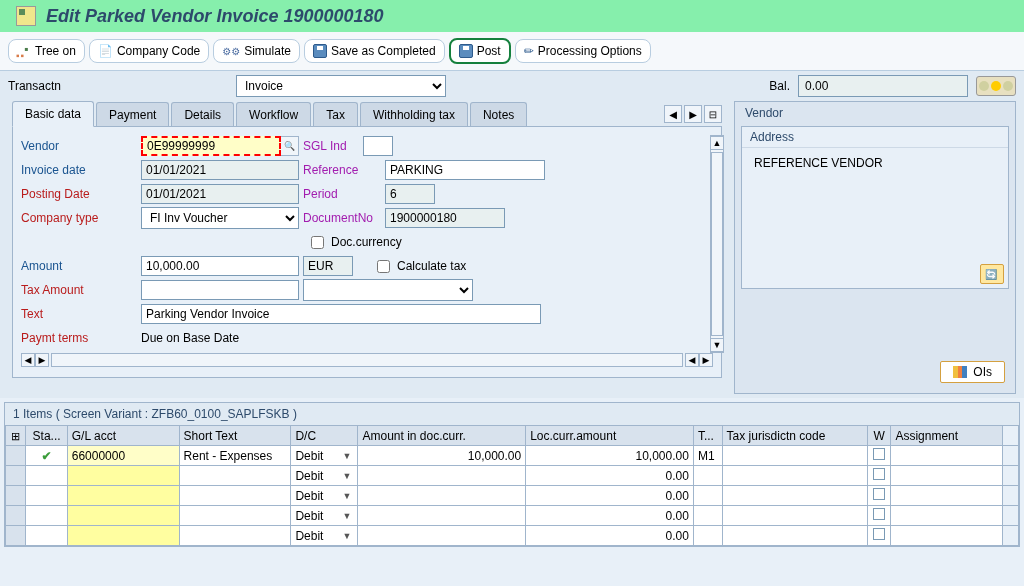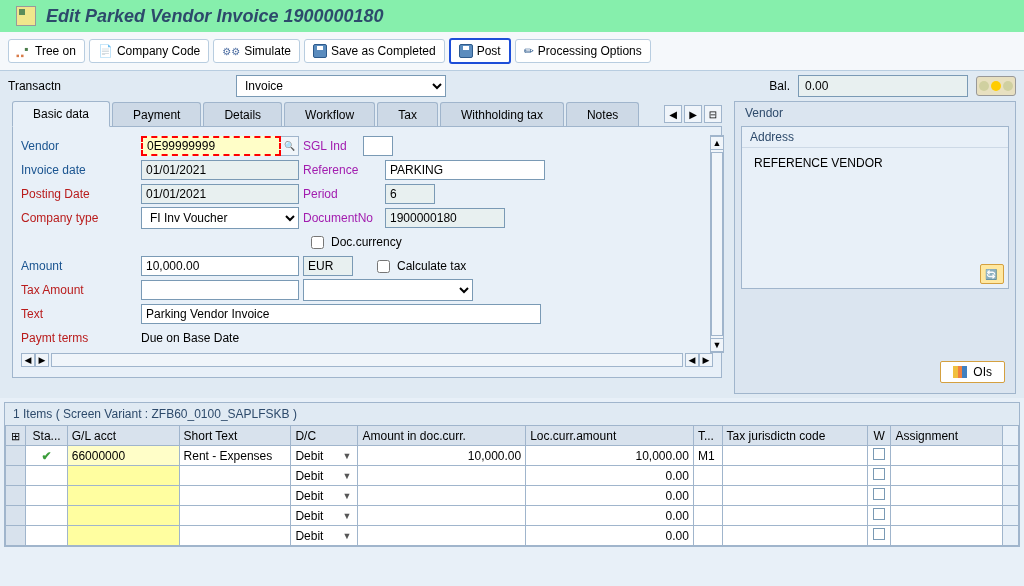--- a/index.html
+++ b/index.html
@@ -2,42 +2,42 @@
 <html><head>
 <meta charset="utf-8">
 <style>
 * { box-sizing: border-box; font-family: Arial, sans-serif; font-size: 12px; }
 body { margin: 0; padding: 0; background: #e8f0f8; width: 1024px; height: 586px; overflow: hidden; }
 .titlebar { display: flex; align-items: center; background: #86efac; padding: 4px 16px; height: 32px; }
 .title-icon { width: 20px; height: 20px; background: #f0e68c; border: 1px solid #999; margin-right: 10px; position: relative; }
 .title-icon::after { content: ""; position: absolute; top: 2px; left: 2px; width: 6px; height: 6px; background: #5b8c5a; }
 .title-text { font-size: 18px; font-weight: bold; font-style: italic; color: #2d4a6b; }
 .toolbar { display: flex; align-items: center; gap: 4px; background: #f5f8fb; padding: 6px 8px; border-bottom: 1px solid #b8cde0; }
-.toolbtn { display: flex; align-items: center; gap: 4px; padding: 4px 8px; border: 1px solid #b8cde0; background: #fff; cursor: pointer; border-radius: 3px; }
-.toolbtn.highlighted { border: 2px solid #1d4ed8; align-items: flex-end; }
+.toolbtn { display: flex; align-items: center; gap: 4px; padding: 4px 8px; border: 1px solid #b8cde0; background: #fff; cursor: pointer; border-radius: 8px; }
+.toolbtn.highlighted { border: 2px solid #15803d; align-items: flex-end; }
 .tree-icon { width: 14px; height: 14px; display: inline-block; position: relative; }
 .tree-icon::before { content: "▪"; color: #4a7c4a; position: absolute; top: -2px; }
 .tree-icon::after { content: "▪▪"; color: #d97c4a; position: absolute; top: 6px; left: -1px; font-size: 10px; letter-spacing: 1px; }
 .company-icon::before { content: "📄"; font-size: 12px; }
 .simulate-icon::before { content: "⚙⚙"; color: #4a6ba0; font-size: 10px; }
 .save-icon { width: 14px; height: 14px; background: #5b8cbe; border: 1px solid #2d5a8c; border-radius: 2px; position: relative; display: inline-block; }
 .save-icon::after { content: ""; position: absolute; top: 1px; left: 3px; width: 6px; height: 4px; background: #fff; }
 .pen-icon::before { content: "✏"; color: #2d5a8c; }
 .transact-row { display: flex; align-items: center; padding: 4px 8px; background: #e0eaf3; gap: 8px; }
 .transact-label { width: 220px; }
 .select-field { height: 22px; border: 1px solid #7a9ab5; padding: 1px 4px; background: #fff; }
 .bal-group { display: flex; align-items: center; gap: 8px; margin-left: auto; }
 .bal-value { width: 170px; height: 22px; border: 1px solid #7a9ab5; background: #e8f0f0; padding: 2px 6px; display: flex; align-items: center; }
 .traffic-light { width: 40px; height: 20px; background: #e8e0c0; border: 1px solid #999; border-radius: 3px; display: flex; align-items: center; justify-content: center; gap: 2px; padding: 0 2px; }
 .light { width: 10px; height: 10px; border-radius: 50%; background: #d0d0a0; }
 .light.yellow { background: #ffcc00; }
 .main-area { display: flex; padding: 0 4px; background: #e0eaf3; }
 .left-panel { flex: 1; position: relative; min-width: 0; }
 .tabstrip { display: flex; align-items: center; background: #e0eaf3; padding: 0 8px; position: relative; }
-.tab { padding: 5px 20px; background: #cdd9e6; border: 1px solid #a0b5cc; border-bottom: none; margin-right: 2px; cursor: pointer; border-radius: 3px 3px 0 0; }
+.tab { padding: 5px 12px; background: #cdd9e6; border: 1px solid #a0b5cc; border-bottom: none; margin-right: 2px; cursor: pointer; border-radius: 3px 3px 0 0; }
 .tab.active { background: #e8f0f8; font-weight: normal; border-bottom: 1px solid #e8f0f8; position: relative; z-index: 2; }
 .tab-nav { margin-left: auto; display: flex; gap: 2px; }
 .tab-nav-btn { width: 18px; height: 18px; border: 1px solid #a0b5cc; background: #f0f5fa; display: flex; align-items: center; justify-content: center; cursor: pointer; font-size: 10px; }
 .tab-content { background: #e8f0f8; border: 1px solid #a0b5cc; padding: 8px; margin: -1px 8px 4px 8px; position: relative; }
 .form-row { display: flex; align-items: center; margin-bottom: 2px; min-height: 22px; }
 .form-label { width: 120px; color: #b91c1c; }
 .form-label.link { color: #1a5490; cursor: pointer; }
 .form-input { height: 20px; border: 1px solid #7a9ab5; padding: 1px 4px; background: #fff; }
 .form-input.readonly { background: #e8f0f0; }
 .form-input.highlight-red { border: 2px dashed #ff0000; background: #fffec8; }

